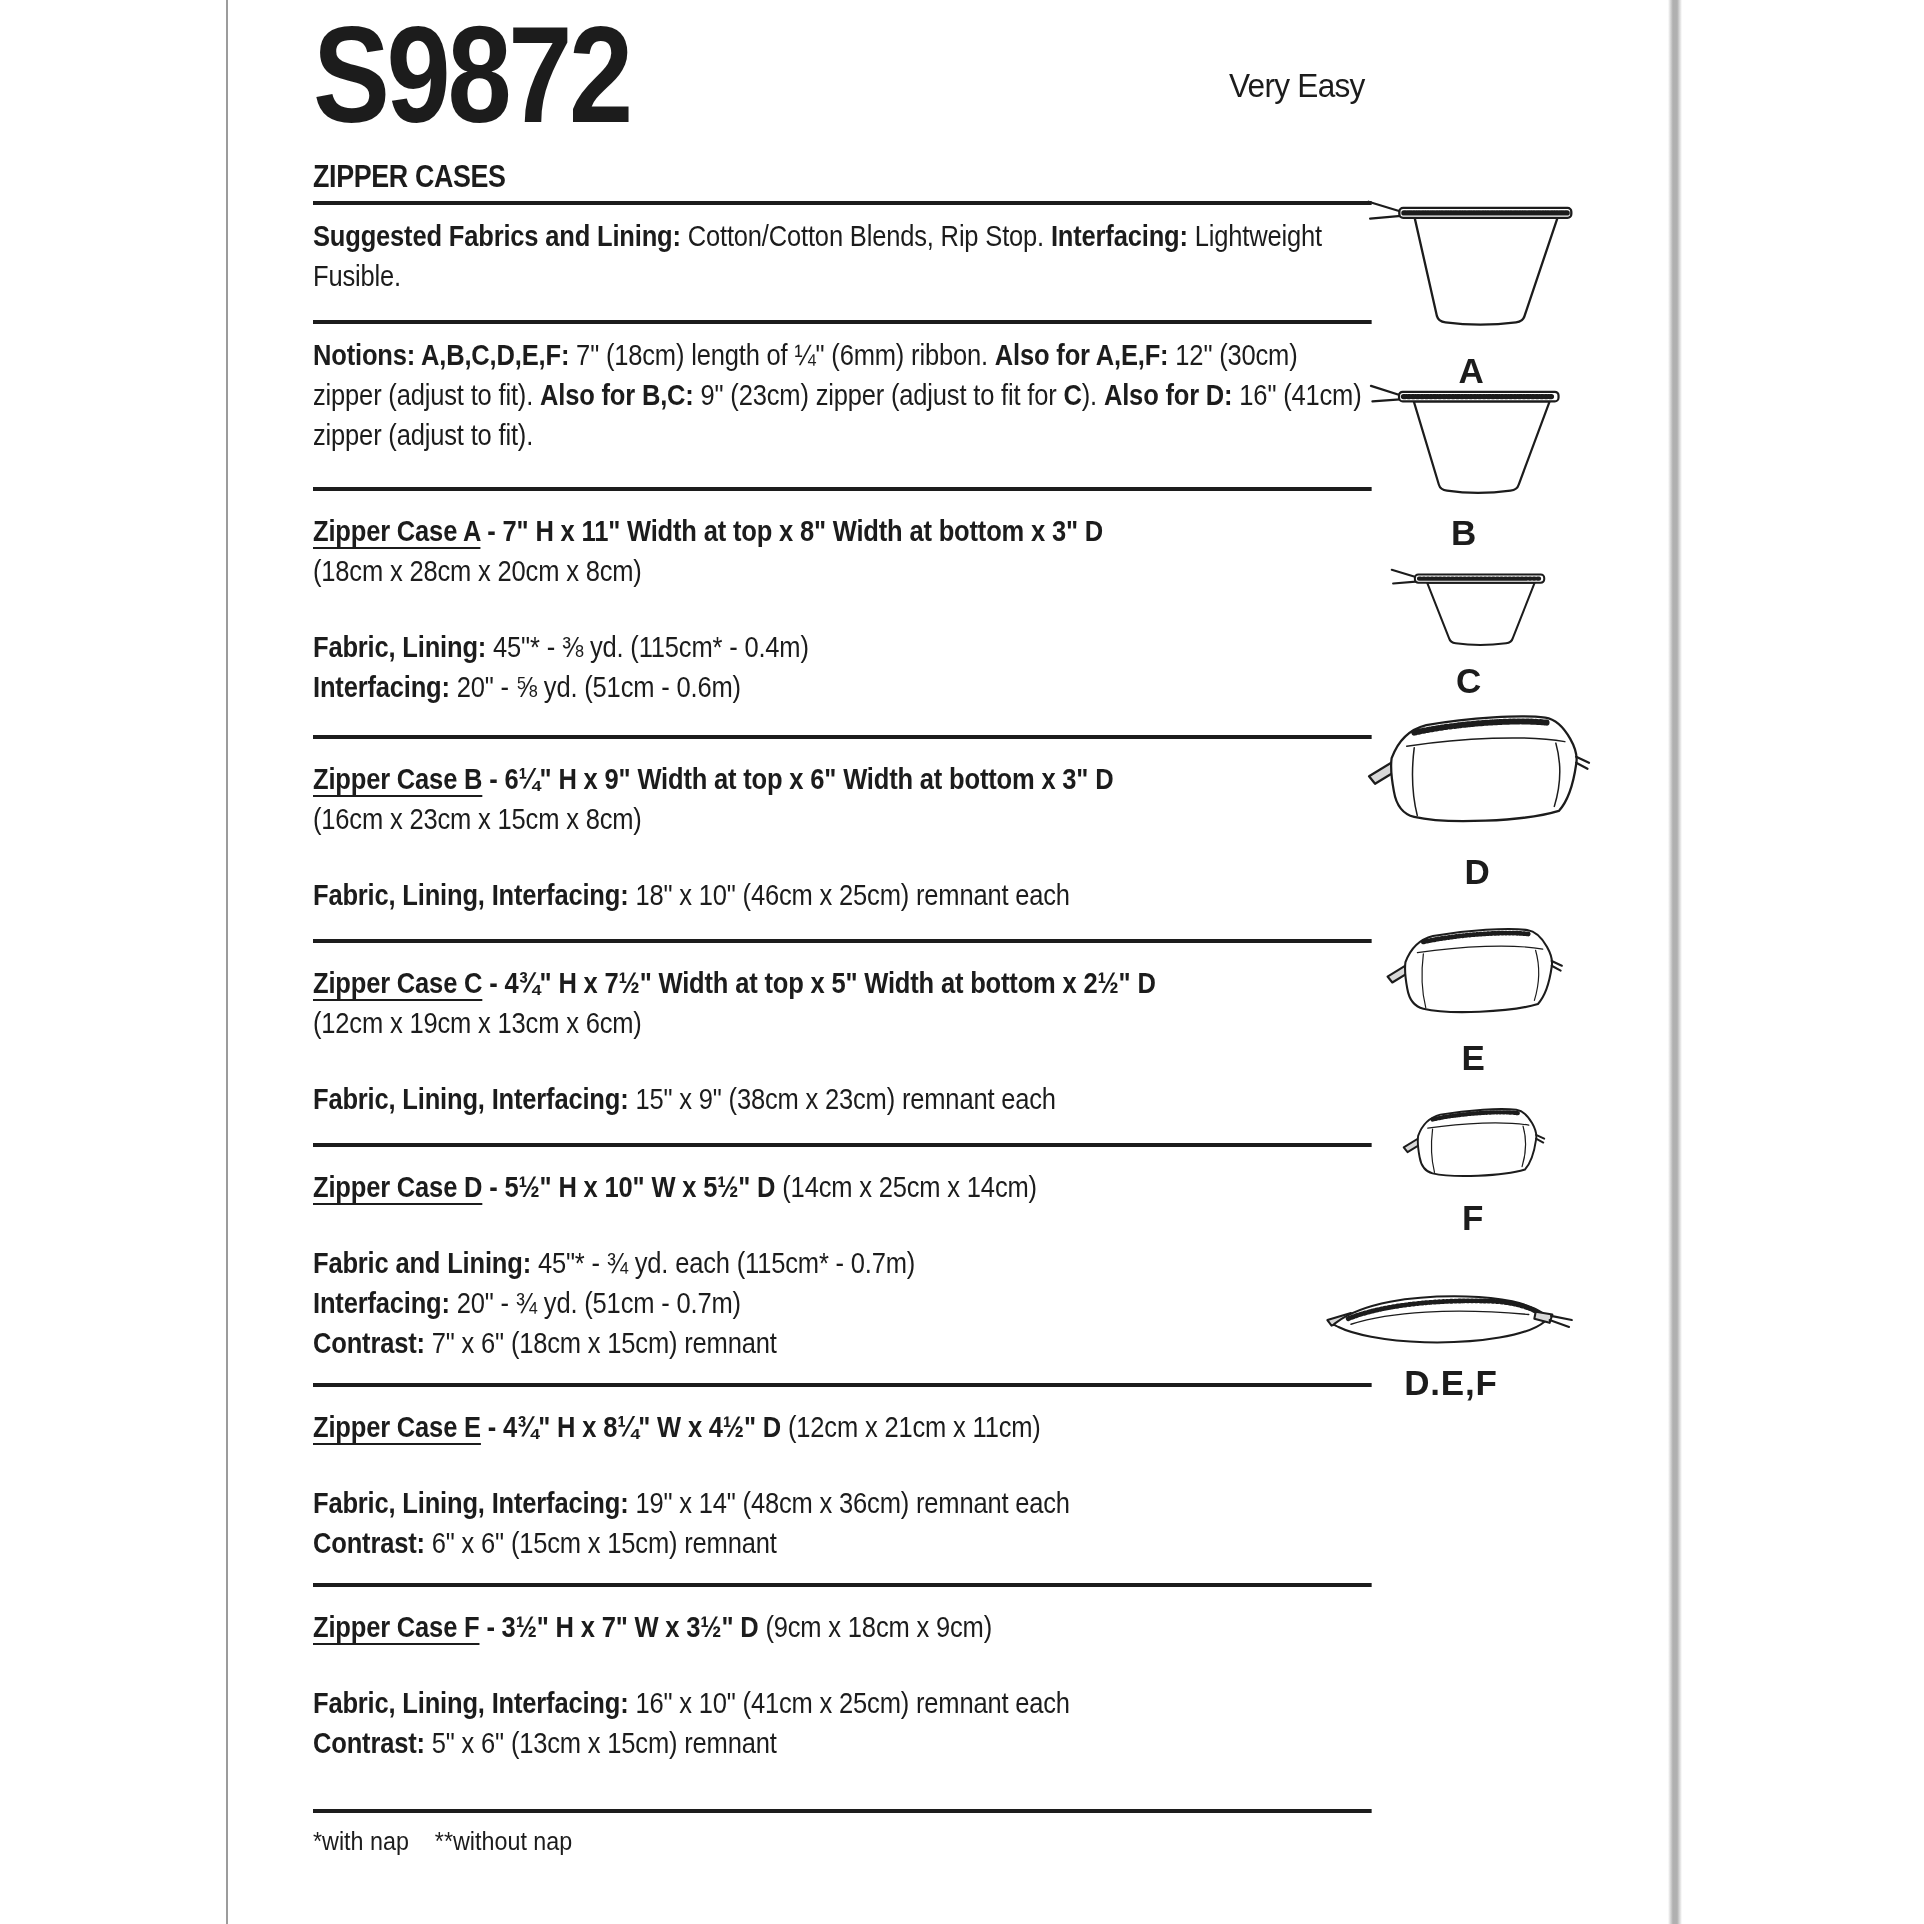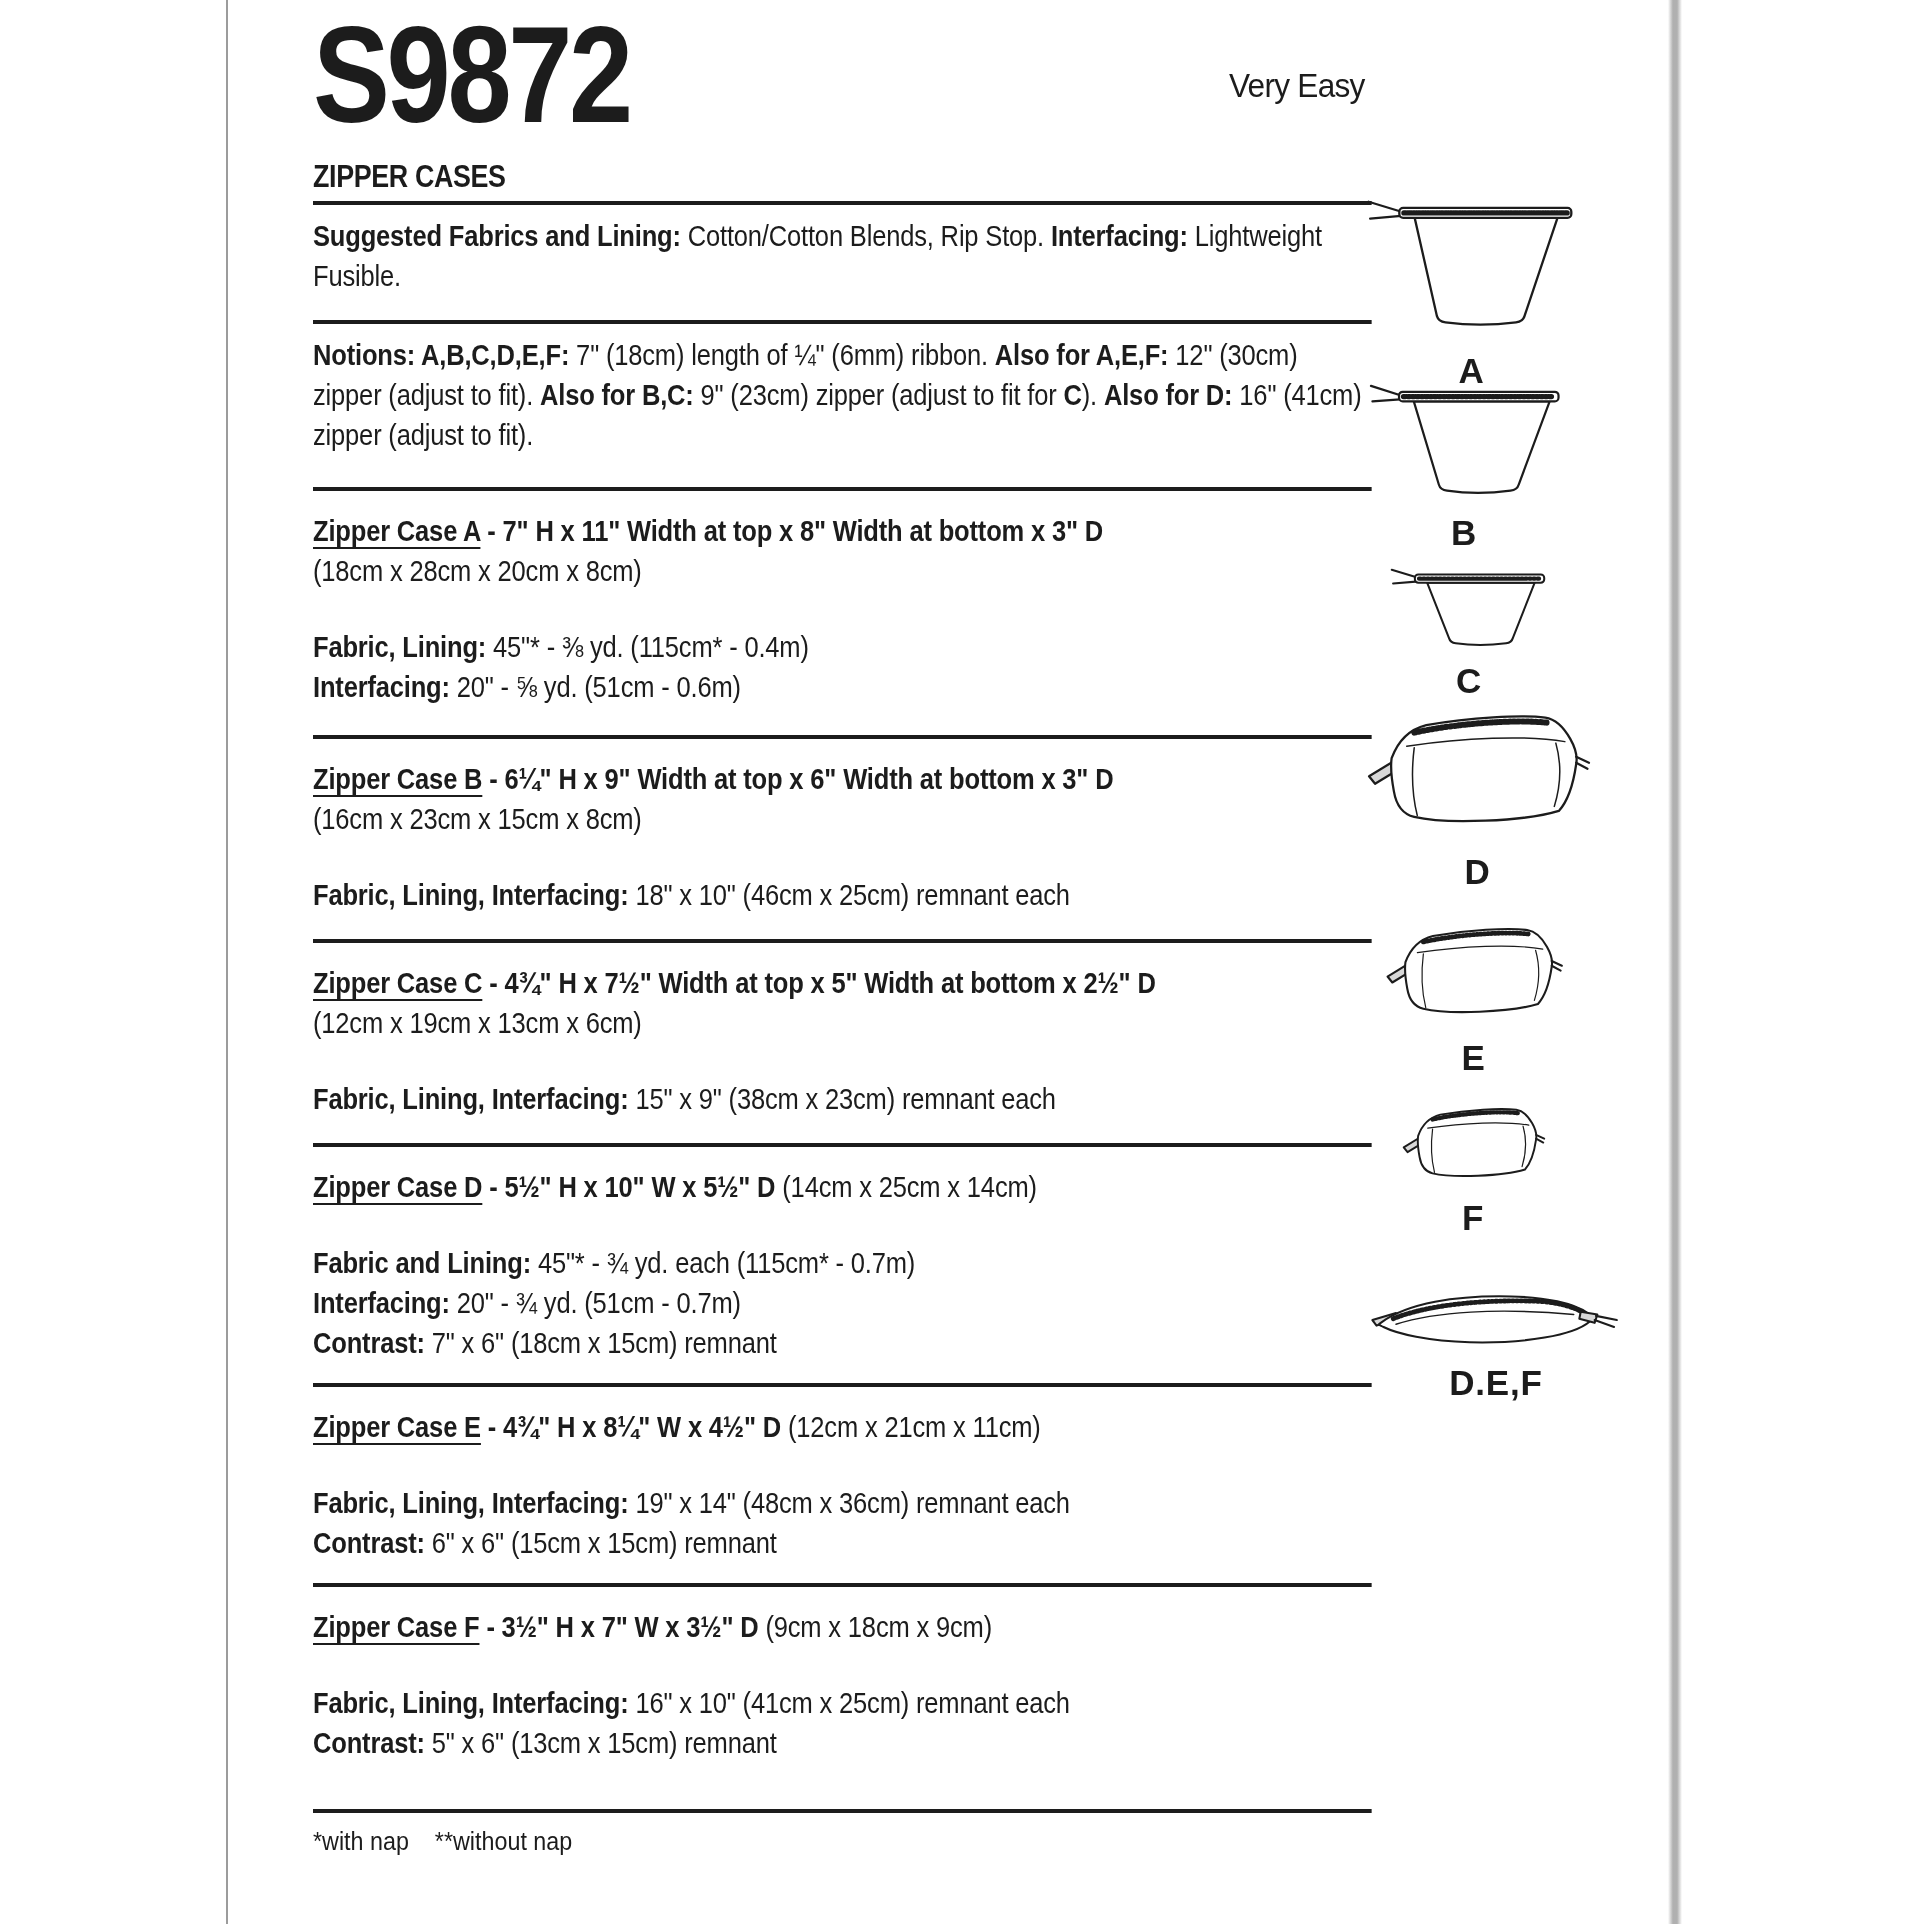--- a/index.html
+++ b/index.html
@@ -184,21 +184,21 @@
         <path d="M76 30 C130 18 212 12 254 17" stroke-width="9" stroke-dasharray="3 4"></path>
         <path d="M66 48 C140 37 225 33 276 42" stroke-width="2.5"></path>
         <path d="M76 50 C72 82 73 112 80 140" stroke-width="2.5"></path>
         <path d="M264 44 C272 72 270 102 262 128" stroke-width="2.5"></path>
         <path d="M291 62 L308 70 M291 70 L306 78"></path>
       </g>
     </svg>
     <figcaption class="figlabel">F</figcaption>
   </figure>
 
-  <figure class="fig" style="left:1371px;top:1277px;width:250px">
+  <figure class="fig" style="left:1326px;top:1277px;width:250px">
     <svg viewBox="0 0 360 115">
       <g stroke="currentColor" fill="none" stroke-width="3" stroke-linecap="round" stroke-linejoin="round">
         <path class="strapfill" d="M2 62 L36 52 L40 60 L8 70 Z"></path>
         <path d="M14 66 C52 38 122 26 202 28 C252 29 292 38 312 52 C318 56 320 60 315 64 C292 84 222 96 142 94 C82 92 38 82 18 72 C10 68 10 69 14 66 Z" fill="#fff"></path>
         <path d="M32 60 C82 40 162 32 242 35 C272 37 295 44 306 52" stroke-width="7" stroke-dasharray="2.5 3.5"></path>
         <path d="M36 68 C92 50 182 44 292 54" stroke-width="2"></path>
         <path class="strapfill" d="M302 50 L326 54 L322 66 L300 60 Z"></path>
         <path d="M324 56 L354 62 M322 62 L350 72"></path>
       </g>
     </svg>

